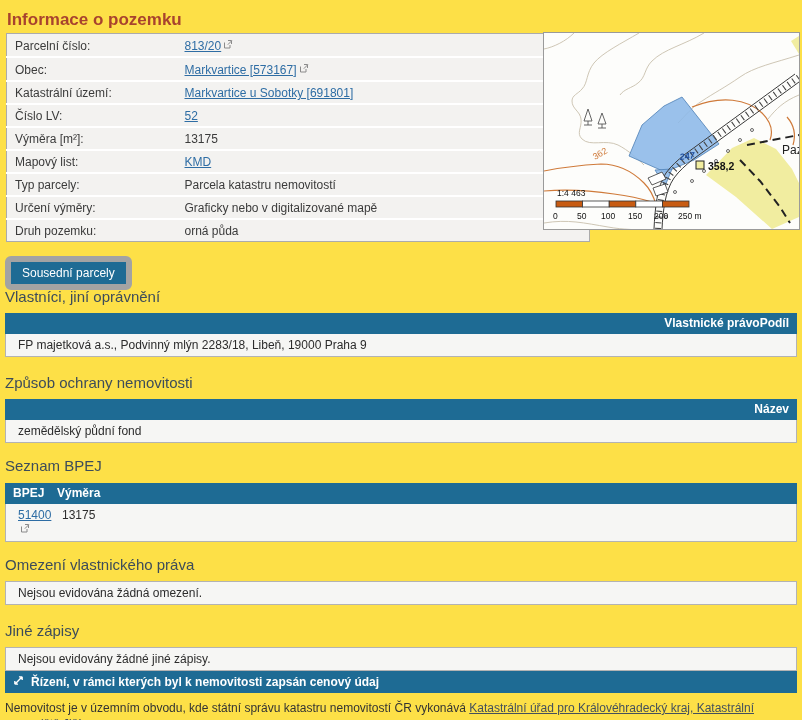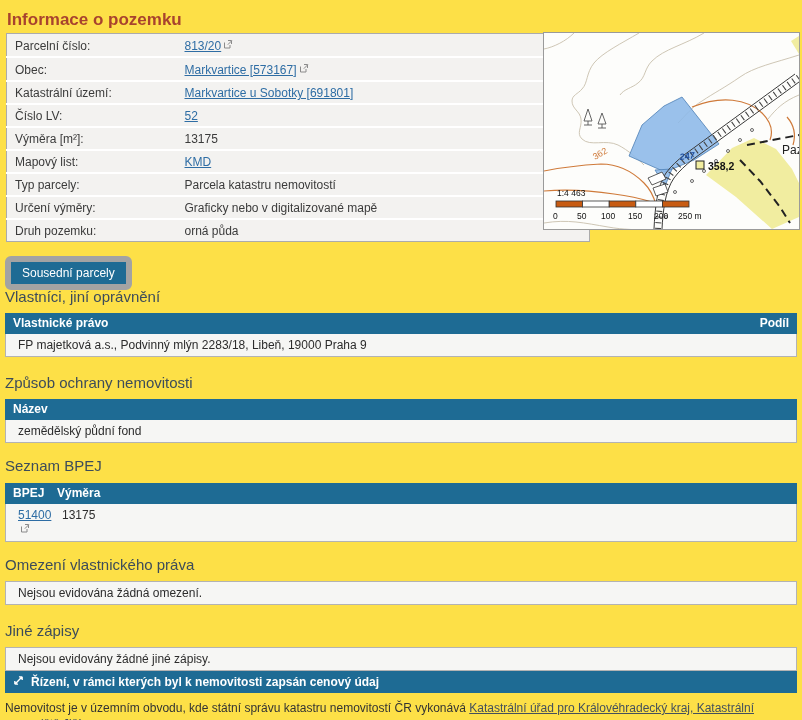--- a/index.html
+++ b/index.html
@@ -23,21 +23,21 @@
 
   
   .btn { position:absolute; left:5px; top:256px; background:#1e6b94; color:#fff; font-size:12px; font-family:"Liberation Sans",sans-serif;
          border:6px solid #a3a3a3; border-radius:6px; padding:4px 11px; cursor:pointer; }
 
   
   .lower { position:absolute; left:5px; top:288px; width:792px; }
   h2 { font-size:15px; font-weight:400; color:#3d4c5a; line-height:18px; margin:0 0 7px 0; }
   .sec { margin-top:17px; }
   .sec-first { margin-top:0; }
-  .thead { display:flex; justify-content:space-between; background:#1e6b94; color:#fff; font-size:12px; font-weight:bold; padding:3px 8px; line-height:15px; }
+  .thead { display:flex; justify-content:flex-end; background:#1e6b94; color:#fff; font-size:12px; font-weight:bold; padding:3px 8px; line-height:15px; }
   .drow { display:flex; background:#f6f6f4; border:1px solid #b3b3b3; border-top:none; padding:4px 12px; font-size:12px; color:#2c2c2c; line-height:14px; }
   .drow.no-head { border-top:1px solid #b3b3b3; }
   .col-bpej { width:44px; }
   .sec-tight { margin-top:14px; }
 
   
   .price-bar { display:flex; align-items:flex-end; gap:7px; background:#1e6b94; color:#fff;
                font-size:12px; font-weight:bold; padding:4px 8px; line-height:14px; cursor:pointer; }
 
   .jurisdiction { margin-top:7px; font-size:12px; color:#333; line-height:16px; }

